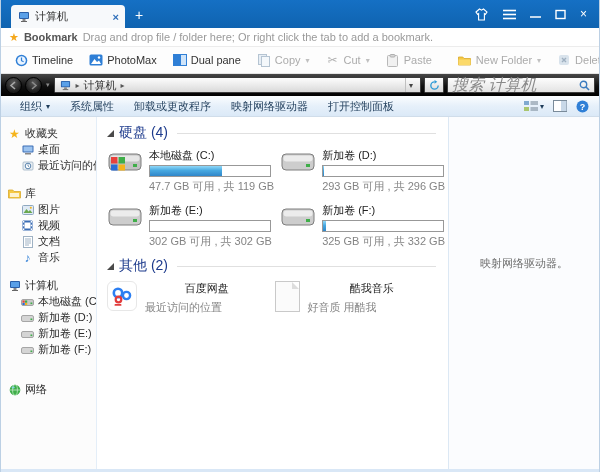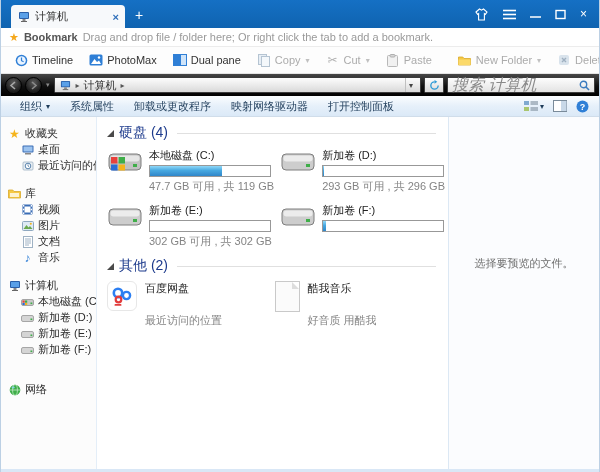--- a/index.html
+++ b/index.html
@@ -66,21 +66,21 @@
   .group-rule { flex:1; border-top:1px solid #e0e0e0; margin-left:4px; }
   .drive-grid { display:grid; grid-template-columns:1fr 1fr; column-gap:6px; row-gap:9px; margin-bottom:8px; }
   .drive { display:flex; gap:6px; align-items:flex-start; }
   .drive-body { flex:1; min-width:0; }
   .drive-name { color:#222; margin-bottom:2px; white-space:nowrap; }
   .cap-bar { width:122px; height:12px; border:1px solid #989898; background:#fff; margin-bottom:2px; }
   .cap-fill { height:100%; background:linear-gradient(#8fd8f8,#47a8e0 45%,#2f86c9); }
   .drive-cap { color:#848484; white-space:nowrap; }
   .other-grid { display:grid; grid-template-columns:1fr 1fr; column-gap:6px; }
   .other { display:flex; gap:8px; align-items:flex-start; }
-  .other-name { color:#222; margin-bottom:17px; }
+  .other-name { color:#222; margin-bottom:4px;text-align:center; }
   .other-cap { color:#848484; }
   .baidu-tile { width:30px; height:30px; border:1px solid #e7e7e7; border-radius:6px; background:#fff; display:flex; align-items:center; justify-content:center; }
   .doc-page { width:25px; height:31px; background:#fbfbfb; border:1px solid #c9c9c9; position:relative; }
   .doc-page::after { content:""; position:absolute; top:0; right:0; border-style:solid; border-width:0 7px 7px 0; border-color:#fff #fff #ddd #ddd; }
 
   .preview { width:151px; flex-shrink:0; background:#fbfcfe; border-left:1px solid #dce8f4; display:flex; align-items:center; justify-content:center; }
   .preview-msg { color:#6f6f6f; font-size:11px; margin-top:-60px; }
 
   .bottom-strip { height:3px; background:#d9e7f6; flex-shrink:0; }
 
@@ -339,42 +339,42 @@
         <span class="side-icon">
           <svg width="13" height="11" viewBox="0 0 13 11">
               <path d="M0.5,2 L0.5,10 L12.5,10 L12.5,3.5 L6,3.5 L4.8,2 Z" fill="#f6c944" stroke="#d9a92a" stroke-width="0.8"></path>
               <rect x="2" y="5" width="9" height="4" fill="#fdf2d0"></rect>
             </svg>
         </span>
         <span class="side-label">库</span>
       </div>
       <div class="side-row child">
         <span class="side-icon">
+          <svg width="12" height="10" viewBox="0 0 12 10">
+              <rect x="0.5" y="0.5" width="11" height="9" rx="1" fill="#dfeaf5" stroke="#8fa8c0"></rect>
+              <path d="M1.5,8 L4.5,4 L6.5,6.5 L8,5 L10.5,8 Z" fill="#6aa84f"></path>
+              <circle cx="8.8" cy="2.8" r="1" fill="#f5b41c"></circle>
+            </svg>
+        </span>
+        <span class="side-label">图片</span>
+      </div>
+      <div class="side-row child">
+        <span class="side-icon">
           <svg width="11" height="11" viewBox="0 0 11 11">
               <rect x="0.5" y="0.5" width="10" height="10" rx="1" fill="#3a6db5"></rect>
               <rect x="2.5" y="2.5" width="6" height="6" fill="#fff"></rect>
               <rect x="1" y="1" width="1.3" height="1.6" fill="#fff"></rect>
               <rect x="1" y="4.7" width="1.3" height="1.6" fill="#fff"></rect>
               <rect x="1" y="8.4" width="1.3" height="1.6" fill="#fff"></rect>
               <rect x="8.7" y="1" width="1.3" height="1.6" fill="#fff"></rect>
               <rect x="8.7" y="4.7" width="1.3" height="1.6" fill="#fff"></rect>
               <rect x="8.7" y="8.4" width="1.3" height="1.6" fill="#fff"></rect>
             </svg>
         </span>
         <span class="side-label">视频</span>
-      </div>
-      <div class="side-row child">
-        <span class="side-icon">
-          <svg width="12" height="10" viewBox="0 0 12 10">
-              <rect x="0.5" y="0.5" width="11" height="9" rx="1" fill="#dfeaf5" stroke="#8fa8c0"></rect>
-              <path d="M1.5,8 L4.5,4 L6.5,6.5 L8,5 L10.5,8 Z" fill="#6aa84f"></path>
-              <circle cx="8.8" cy="2.8" r="1" fill="#f5b41c"></circle>
-            </svg>
-        </span>
-        <span class="side-label">图片</span>
       </div>
       <div class="side-row child">
         <span class="side-icon">
           <svg width="10" height="12" viewBox="0 0 10 12">
               <rect x="0.5" y="0.5" width="9" height="11" fill="#fff" stroke="#9fb2c4"></rect>
               <line x1="2" y1="3" x2="8" y2="3" stroke="#9fb2c4"></line>
               <line x1="2" y1="5" x2="8" y2="5" stroke="#9fb2c4"></line>
               <line x1="2" y1="7" x2="8" y2="7" stroke="#9fb2c4"></line>
               <line x1="2" y1="9" x2="6" y2="9" stroke="#9fb2c4"></line>
             </svg>
@@ -514,20 +514,21 @@
           <svg width="36" height="27" viewBox="0 0 36 27">
             <rect x="2" y="6" width="32" height="16" rx="4" fill="#cdcdcd" stroke="#7e7e7e"></rect>
             <rect x="3.5" y="7.5" width="29" height="6" rx="3" fill="#ececec"></rect>
             <rect x="26" y="16" width="4" height="3" fill="#3fae49"></rect>
           </svg>
           <div class="drive-body">
             <div class="drive-name">新加卷 (F:)</div>
             <div class="cap-bar">
                 <div class="cap-fill" style="width: 2%;"></div>
               </div>
+            <div class="drive-cap">325 GB 可用 , 共 332 GB</div>
           </div>
         </div>
       </div>
 
       <div class="group-header">
         <svg width="7" height="7" viewBox="0 0 7 7">
             <polygon points="7,0 7,7 0,7" fill="#4a4a4a"></polygon>
           </svg>
         <span class="group-title">其他 (2)</span>
         <span class="group-rule"></span>
@@ -552,18 +553,18 @@
           <div class="doc-page"></div>
           <div class="drive-body">
             <div class="other-name">酷我音乐</div>
             <div class="other-cap">好音质 用酷我</div>
           </div>
         </div>
       </div>
     </div>
 
     <div class="preview">
-      <span class="preview-msg">选择要预览的文件。</span>
+      <span class="preview-msg">映射网络驱动器。</span>
     </div>
   </div>
 
   <div class="bottom-strip"></div>
 </div>
 
 </body></html>

